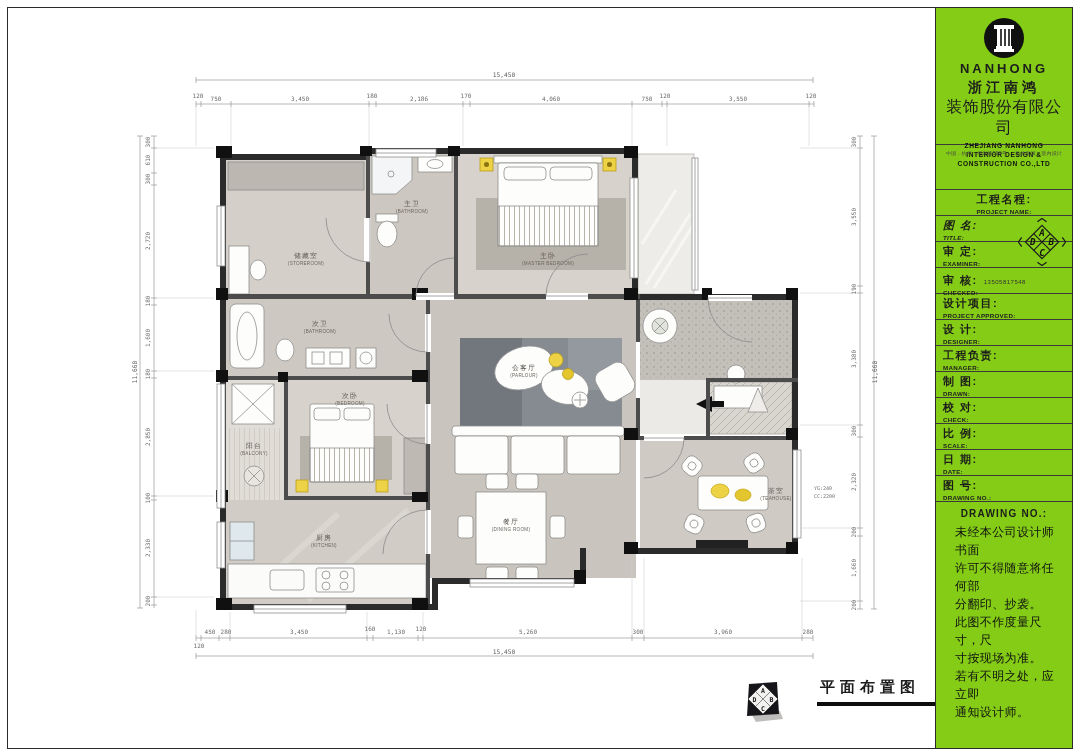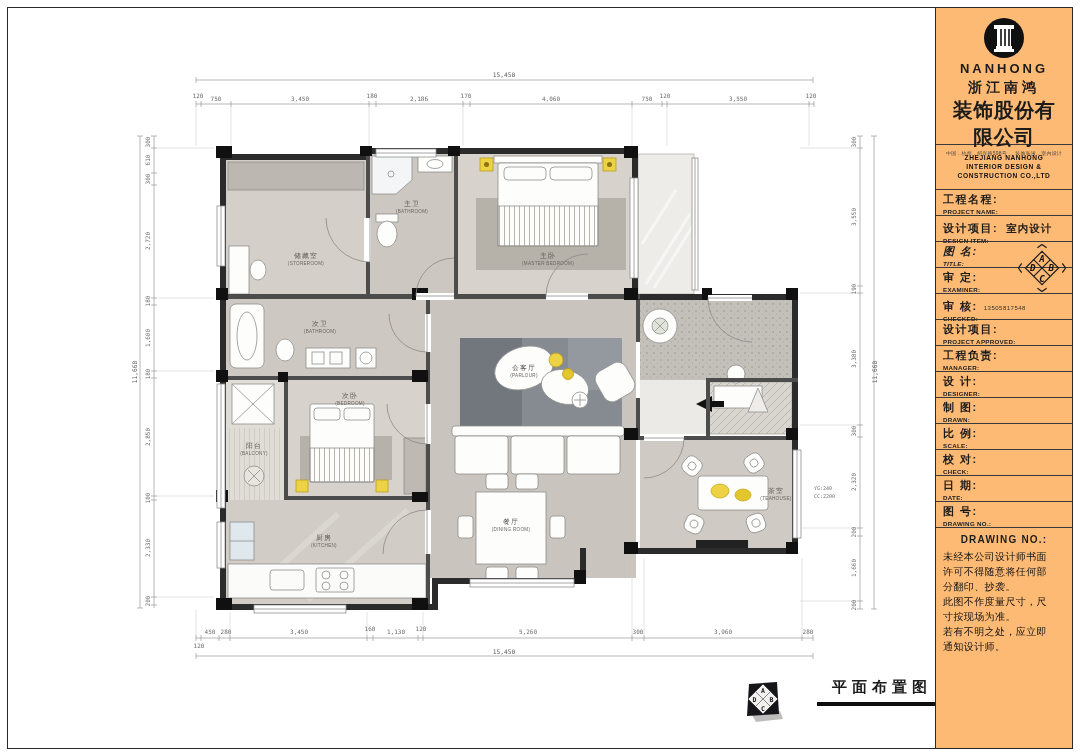--- a/index.html
+++ b/index.html
@@ -3,48 +3,48 @@
 <meta charset="utf-8">
 <style>
   html,body{margin:0;padding:0;background:#fafafa;}
   .page{position:relative;width:1080px;height:756px;background:#fff;overflow:hidden;
         font-family:"Liberation Sans",sans-serif;color:#1c1c1c;}
   .frame{position:absolute;inset:7px;border:1.2px solid #2a2a2a;pointer-events:none;}
   .drawing{position:absolute;left:8px;top:8px;width:927px;height:740px;}
   .drawing svg{width:100%;height:100%;}
 
   
-  .tb{position:absolute;left:935px;top:8px;width:137px;height:740px;background:#fdba74;
+  .tb{position:absolute;left:935px;top:8px;width:137px;height:740px;background:#84cc16;
       border-left:1.2px solid #2a2a2a;display:flex;flex-direction:column;box-sizing:border-box;}
   .sec{border-bottom:1px solid #3a3a3a;box-sizing:border-box;padding:2px 7px;position:relative;}
   .s-logo{height:137px;text-align:center;padding-top:6px;}
   .logoSvg{width:44px;height:44px;display:block;margin:2px auto 1px;}
   .brand{font-size:13px;font-weight:bold;letter-spacing:3px;}
   .cn1{font-size:14px;font-weight:bold;letter-spacing:4px;margin-top:3px;}
-  .cn2{font-size:20px;font-weight:bold;letter-spacing:.5px;}
+  .cn2{font-size:16px;font-weight:normal;letter-spacing:.5px;}
   .cen{font-size:6.6px;font-weight:bold;letter-spacing:.6px;line-height:1.35;margin-top:3px;color:#111;}
   .s-addr{height:45px;}
   .addr{font-size:5px;color:#444;text-align:center;margin-top:3px;letter-spacing:.2px;}
   .f .cn, .cnrow .cn{font-size:11px;font-weight:bold;letter-spacing:1.5px;}
   .f .en, .enrow{font-size:6.2px;font-weight:bold;letter-spacing:.3px;color:#222;margin-top:1px;}
-  .s-pn{height:62px;}
+  .s-pn{height:62px;text-align:center;}
   .s-di{height:43px;}
   .s-ti{height:52px;font-style:italic;}
   .f{height:26px;}
   .val{font-size:10.5px;font-weight:bold;letter-spacing:1px;margin-left:8px;}
   .phone{font-size:6px;color:#333;margin-left:6px;font-weight:normal;letter-spacing:.5px;}
   .cmp{position:absolute;right:6px;top:2px;width:48px;height:48px;}
   .s-note{flex:1;border-bottom:none;padding-top:4px;}
   .noteT{font-size:10px;font-weight:bold;letter-spacing:1.2px;text-align:center;margin:2px 0 4px;}
-  .noteL{font-size:10px;line-height:1.5;letter-spacing:.4px;color:#111;}
+  .noteL{font-size:12px;line-height:1.5;letter-spacing:.4px;color:#111;margin-left:12px;}
 
   
   .ptitle{position:absolute;left:735px;top:672px;width:200px;height:60px;}
   .pt-ico{position:absolute;left:8px;top:8px;width:40px;height:42px;}
-  .pt-txt{position:absolute;left:97px;top:6px;font-size:15px;font-weight:bold;letter-spacing:5px;}
+  .pt-txt{position:absolute;left:85px;top:6px;font-size:15px;font-weight:bold;letter-spacing:5px;}
   .pt-line{position:absolute;left:82px;top:30px;width:118px;height:3.5px;background:#0d0d0d;}
 
   
   text{font-family:"DejaVu Sans Mono",monospace;}
   .dimt{font-size:6px;fill:#6b6b6b;}
   .dimo{font-size:6.2px;fill:#5d5d5d;}
   .rl-cn{font-family:"Liberation Sans",sans-serif;font-size:6.8px;fill:#5f5a54;letter-spacing:1.2px;}
   .rl-en{font-family:"Liberation Sans",sans-serif;font-size:4.6px;fill:#6b665f;letter-spacing:.3px;}
   .ann{font-size:5px;fill:#6f6f6f;}
 </style>
@@ -461,24 +461,20 @@
         <div>CONSTRUCTION CO.,LTD</div>
       </div>
     </div>
     <div class="sec s-addr">
       <div class="addr">中国．杭州．绍兴路598号 ， 装饰装潢．室内设计</div>
     </div>
     <div class="sec s-pn f">
       <div class="cn">工程名程:</div>
       <div class="en">PROJECT NAME:</div>
     </div>
-    <div class="sec s-di f">
-      <div class="cnrow"><span class="cn">设计项目:</span><span class="val">室内设计</span></div>
-      <div class="en">DESIGN ITEM:</div>
-    </div>
     <div class="sec s-ti f">
       <div class="cn">图  名:</div>
       <div class="en">TITLE:</div>
       <svg class="cmp" viewBox="0 0 52 52">
         <g stroke="#1c1c1c" fill="none" stroke-width="1.3">
           <path d="M26 8L44 26L26 44L8 26Z"></path>
           <path d="M17 17L35 35M35 17L17 35"></path>
           <path d="M21 4L26 .5L31 4M48 21L51.5 26L48 31M21 48L26 51.5L31 48M4 21L.5 26L4 31"></path>
         </g>
         <g text-anchor="middle" font-size="10" font-weight="bold" fill="#111" font-family="Liberation Sans,sans-serif">
@@ -495,38 +491,38 @@
     </div>
     <div class="sec f">
       <div class="cnrow"><span class="cn">审  核:</span><span class="phone">13505817548</span></div>
       <div class="en">CHECKED:</div>
     </div>
     <div class="sec f">
       <div class="cn">设计项目:</div>
       <div class="en">PROJECT APPROVED:</div>
     </div>
     <div class="sec f">
+      <div class="cn">设  计:</div>
+      <div class="en">DESIGNER:</div>
+    </div>
+    <div class="sec f">
       <div class="cn">工程负责:</div>
       <div class="en">MANAGER:</div>
     </div>
     <div class="sec f">
-      <div class="cn">设  计:</div>
-      <div class="en">DESIGNER:</div>
-    </div>
-    <div class="sec f">
       <div class="cn">制  图:</div>
       <div class="en">DRAWN:</div>
     </div>
     <div class="sec f">
+      <div class="cn">校  对:</div>
+      <div class="en">CHECK:</div>
+    </div>
+    <div class="sec f">
       <div class="cn">比  例:</div>
       <div class="en">SCALE:</div>
-    </div>
-    <div class="sec f">
-      <div class="cn">校  对:</div>
-      <div class="en">CHECK:</div>
     </div>
     <div class="sec f">
       <div class="cn">日  期:</div>
       <div class="en">DATE:</div>
     </div>
     <div class="sec f">
       <div class="cn">图  号:</div>
       <div class="en">DRAWING NO.:</div>
     </div>
     <div class="sec s-note">

